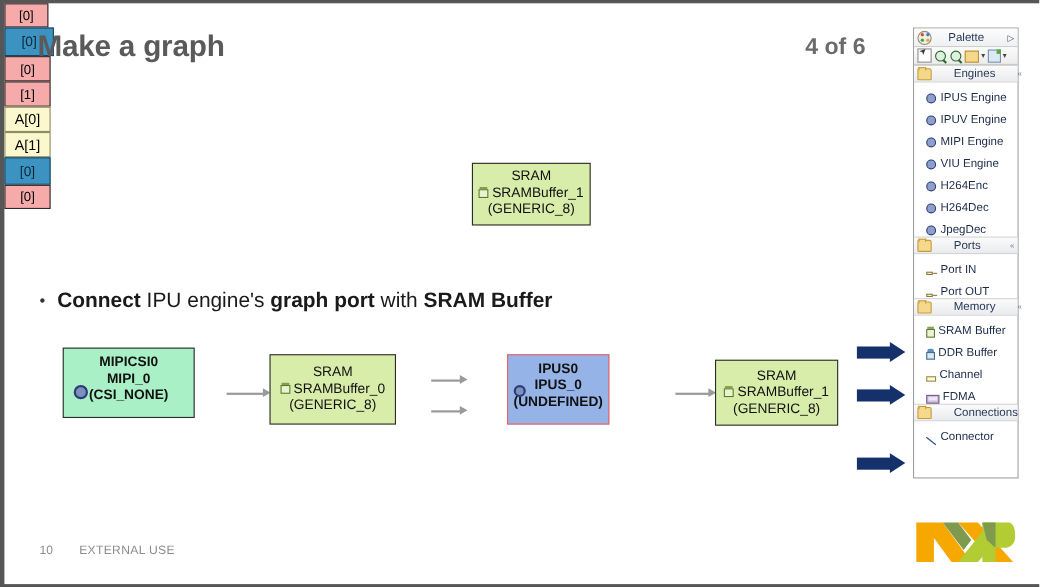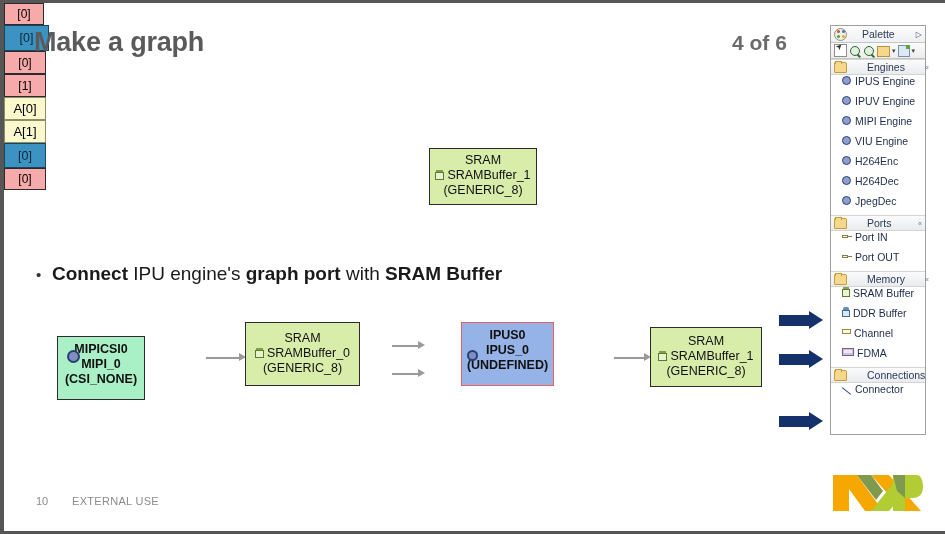--- a/index.html
+++ b/index.html
@@ -124,21 +124,21 @@
   .pal-group{
     height:16px;display:flex;align-items:center;gap:20px;
     padding:0 3px;box-sizing:border-box;
     background:linear-gradient(#fbfbfb,#e9ebee);
     border-top:1px solid #d4d4d4;border-bottom:1px solid #d4d4d4;
     font-size:10.5px;color:#2a3a57;
   }
   .pal-group .lbl{flex:1;}
   .pal-group .chev{font-size:7px;color:#6e7a90;}
   .pal-item{
-    height:20px;display:flex;align-items:flex-start;gap:3px;
+    height:20px;display:flex;align-items:flex-end;gap:3px;
     padding-left:11px;box-sizing:border-box;
     font-size:10.5px;color:#1c2b4a;white-space:nowrap;
   }
 
   
   .ico{display:inline-block;width:10px;height:10px;position:relative;flex:none;}
   .ico-palette{
     width:11px;height:11px;border-radius:50%;
     background:#f0ede4;border:1px solid #9a8f70;
   }
@@ -259,21 +259,21 @@
   <div class="node green-pkg" style="left:425px;top:145px;width:108px;height:57px;padding-top:4px;">
     <span class="ln">SRAM</span>
     <span class="ln"><span class="memicon"></span><span>SRAMBuffer_1</span></span>
     <span class="ln">(GENERIC_8)</span>
   </div>
 
   <div class="bullet1" style="left:32px;top:260px;">
     <span class="dot">•</span><span class="b">Connect</span><span> IPU engine's </span><span class="b">graph port</span><span> with </span><span class="b">SRAM Buffer</span>
   </div>
 
-  <div class="node mint" style="left:53px;top:333px;width:88px;height:64px;padding-top:5px;">
+  <div class="node mint" style="left:53px;top:313px;width:120px;height:64px;padding-top:5px;">
     <span class="ln bld">MIPICSI0</span>
     <span class="ln bld">MIPI_0</span>
     <span class="ln bld">(CSI_NONE)</span>
   </div>
   <span class="gearicon" style="position:absolute;left:63px;top:347px;"></span>
 
   <div class="blueport" style="left:159px;top:343px;width:43px;height:24px;">[0]</div>
 
   <div class="conn" style="left:202px;top:354px;width:35px;"></div>
   <div class="arrowhead" style="left:235px;top:350px;"></div>

